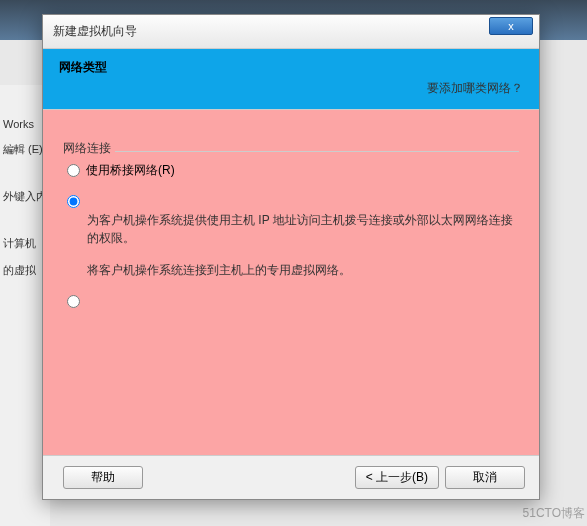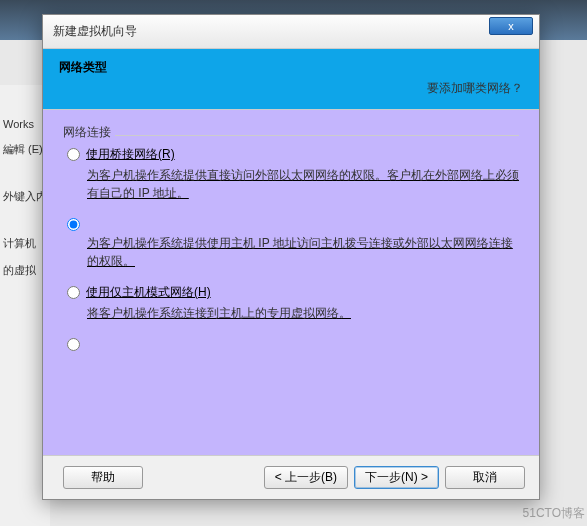--- a/index.html
+++ b/index.html
@@ -64,22 +64,22 @@
     }
     .header {
       background: #0ea5e9;
       padding: 10px 16px 12px 16px;
       border-bottom: 1px solid #ccc;
     }
     .header-title { font-weight: bold; font-size: 12px; color: #000; margin-bottom: 4px; }
     .header-sub { font-size: 12px; color: #333; padding-left: 14px; text-align: right; }
     .content {
       flex: 1;
-      padding: 14px 20px 10px 20px;
-      background: #c4b5fd;
+      padding: 30px 20px 10px 20px;
+      background: #fca5a5;
     }
     .group-label {
       font-size: 12px;
       color: #333;
       margin-bottom: 2px;
     }
     .group-line {
       border-top: 1px solid #ccc;
       margin-bottom: 10px;
       margin-left: 52px;
@@ -99,21 +99,21 @@
       font-size: 12px;
       color: #000;
     }
     .radio-desc {
       font-size: 12px;
       color: #333;
       padding-left: 24px;
       margin-top: 3px;
       line-height: 1.5;
     }
-    .opt-block { margin-bottom: 14px; text-decoration: underline; }
+    .opt-block { margin-bottom: 14px; }
     .footer {
       border-top: 1px solid #ccc;
       padding: 10px 14px;
       display: flex;
       align-items: flex-end;
       background: #f0f0f0;
     }
     .footer .spacer { flex: 1; }
     button.btn {
       font-family: inherit;
@@ -166,47 +166,41 @@
 
   <div class="content">
     <div class="group-label">网络连接</div>
     <div class="group-line"></div>
 
     <div class="opt-block">
       <label class="radio-row">
         <input type="radio" name="net" style="">
         <span class="radio-label">使用桥接网络(R)</span>
       </label>
-      <div class="radio-desc">为客户机操作系统提供直接访问外部以太网网络的权限。客户机在外部网络上必须有自己的 IP 地址。</div>
     </div>
 
     <div class="opt-block">
       <label class="radio-row">
         <input type="radio" name="net" checked="" style="">
       </label>
       <div class="radio-desc">为客户机操作系统提供使用主机 IP 地址访问主机拨号连接或外部以太网网络连接的权限。</div>
     </div>
 
     <div class="opt-block">
-      <label class="radio-row">
-        <input type="radio" name="net" style="">
-        <span class="radio-label">使用仅主机模式网络(H)</span>
-      </label>
       <div class="radio-desc">将客户机操作系统连接到主机上的专用虚拟网络。</div>
     </div>
 
     <div class="opt-block">
       <label class="radio-row">
         <input type="radio" name="net" style="">
       </label>
     </div>
   </div>
 
   <div class="footer">
     <button class="btn">帮助</button>
     <div class="spacer"></div>
     <button class="btn">&lt; 上一步(B)</button>
-    <button class="btn default">下一步(N) &gt;</button>
     <button class="btn">取消</button>
   </div>
 </div>
 
 <div class="watermark">51CTO博客</div>
 
 </body></html>

